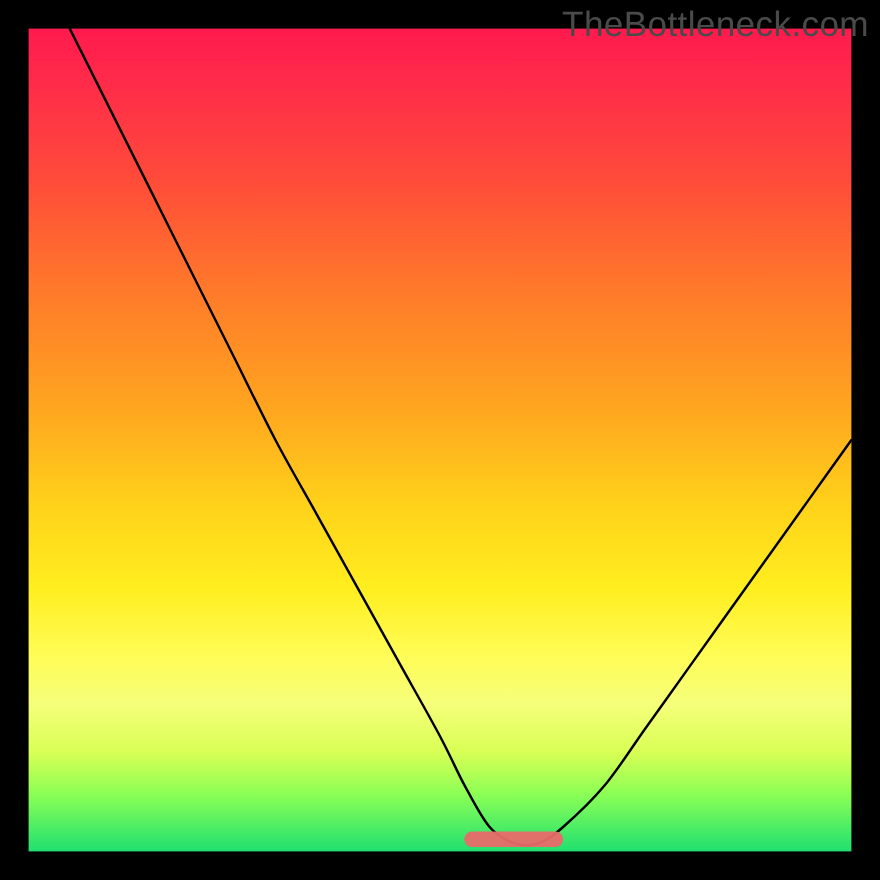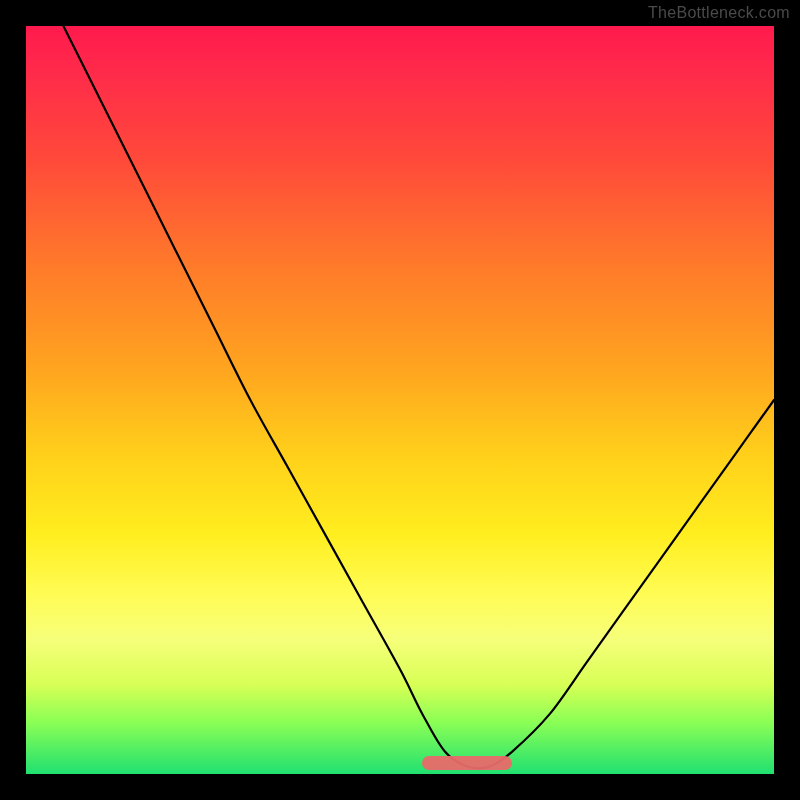--- a/index.html
+++ b/index.html
@@ -36,21 +36,21 @@
       #f6ff7a 82%,
       #d8ff55 88%,
       #8cff55 93%,
       #20e070 100%);
   }
   .watermark {
     position: absolute;
     top: 4px;
     right: 10px;
     color: #4a4a4a;
-    font-size: 16px;
+    font-size: 32px;
     font-weight: 500;
     letter-spacing: 0.3px;
     user-select: none;
   }
   svg.curve {
     position: absolute;
     left: 0;
     top: 0;
     width: 748px;
     height: 748px;

